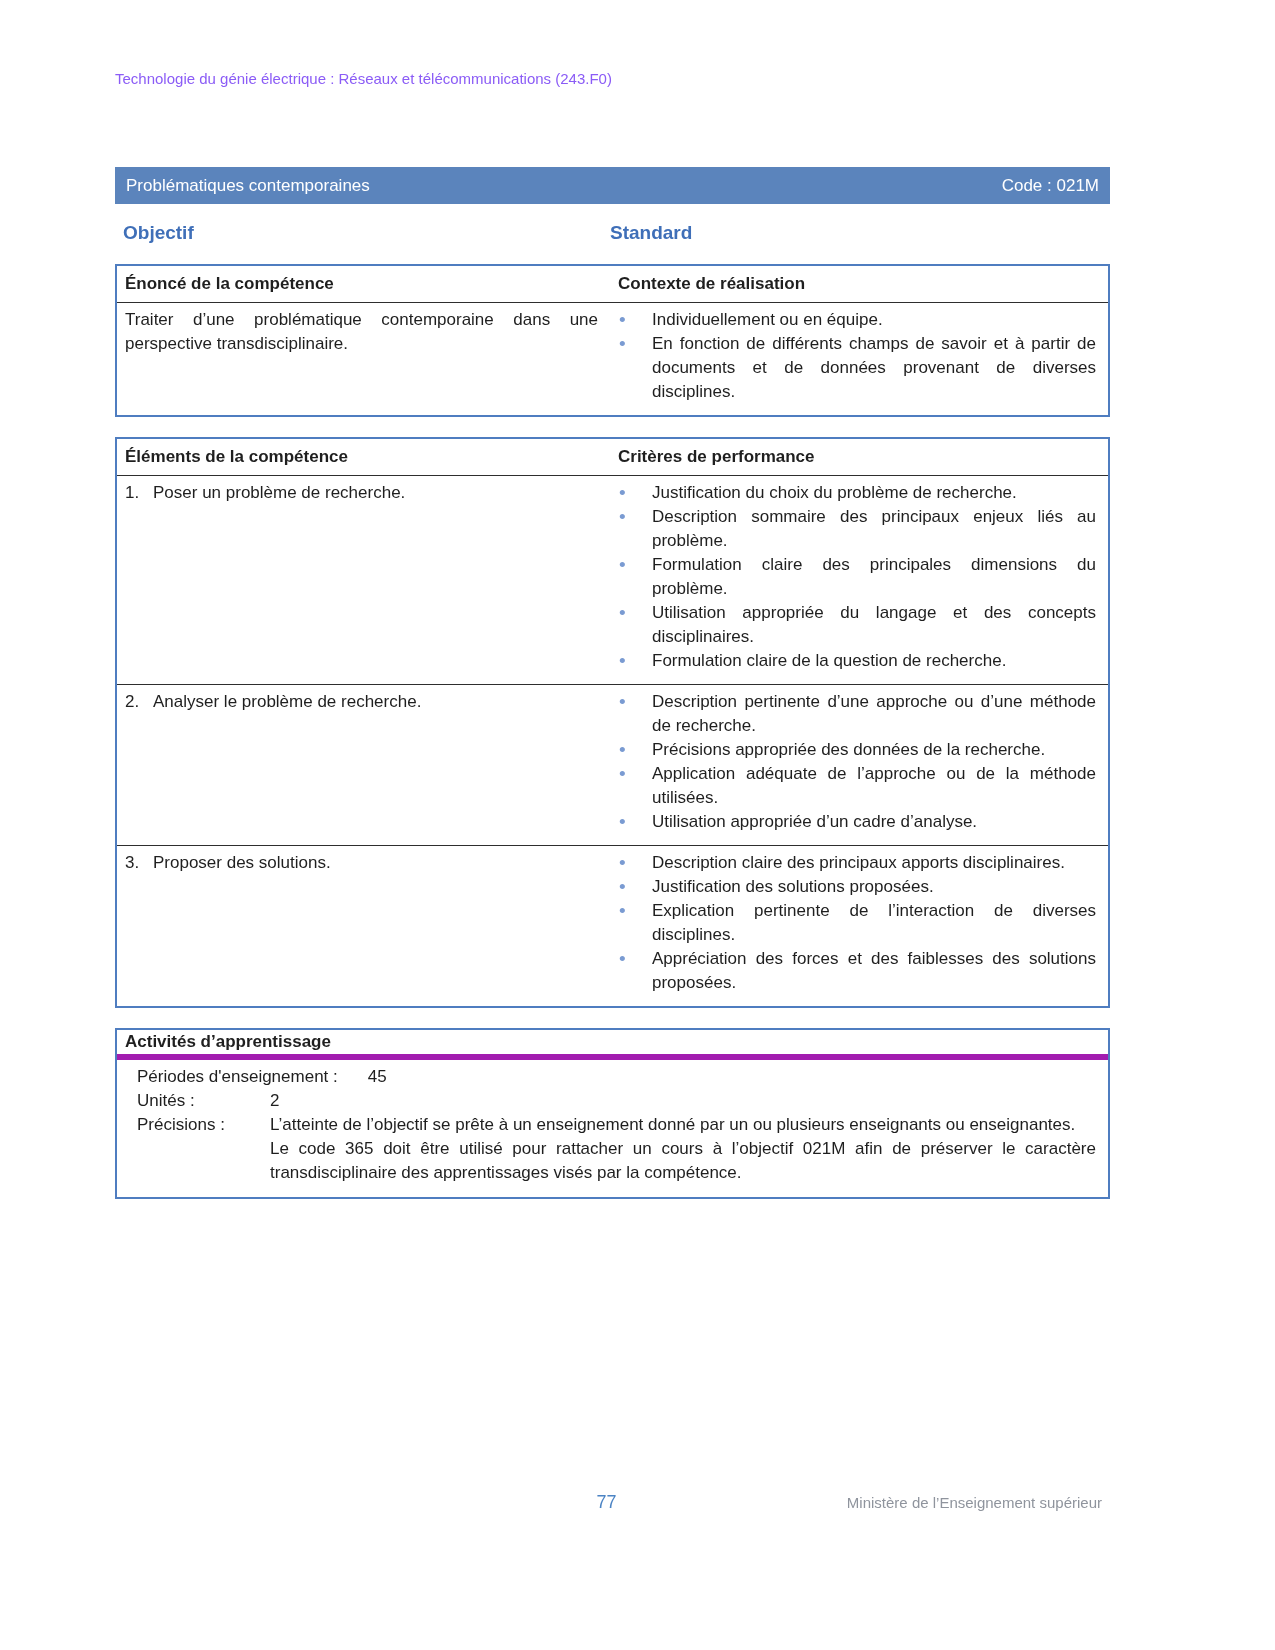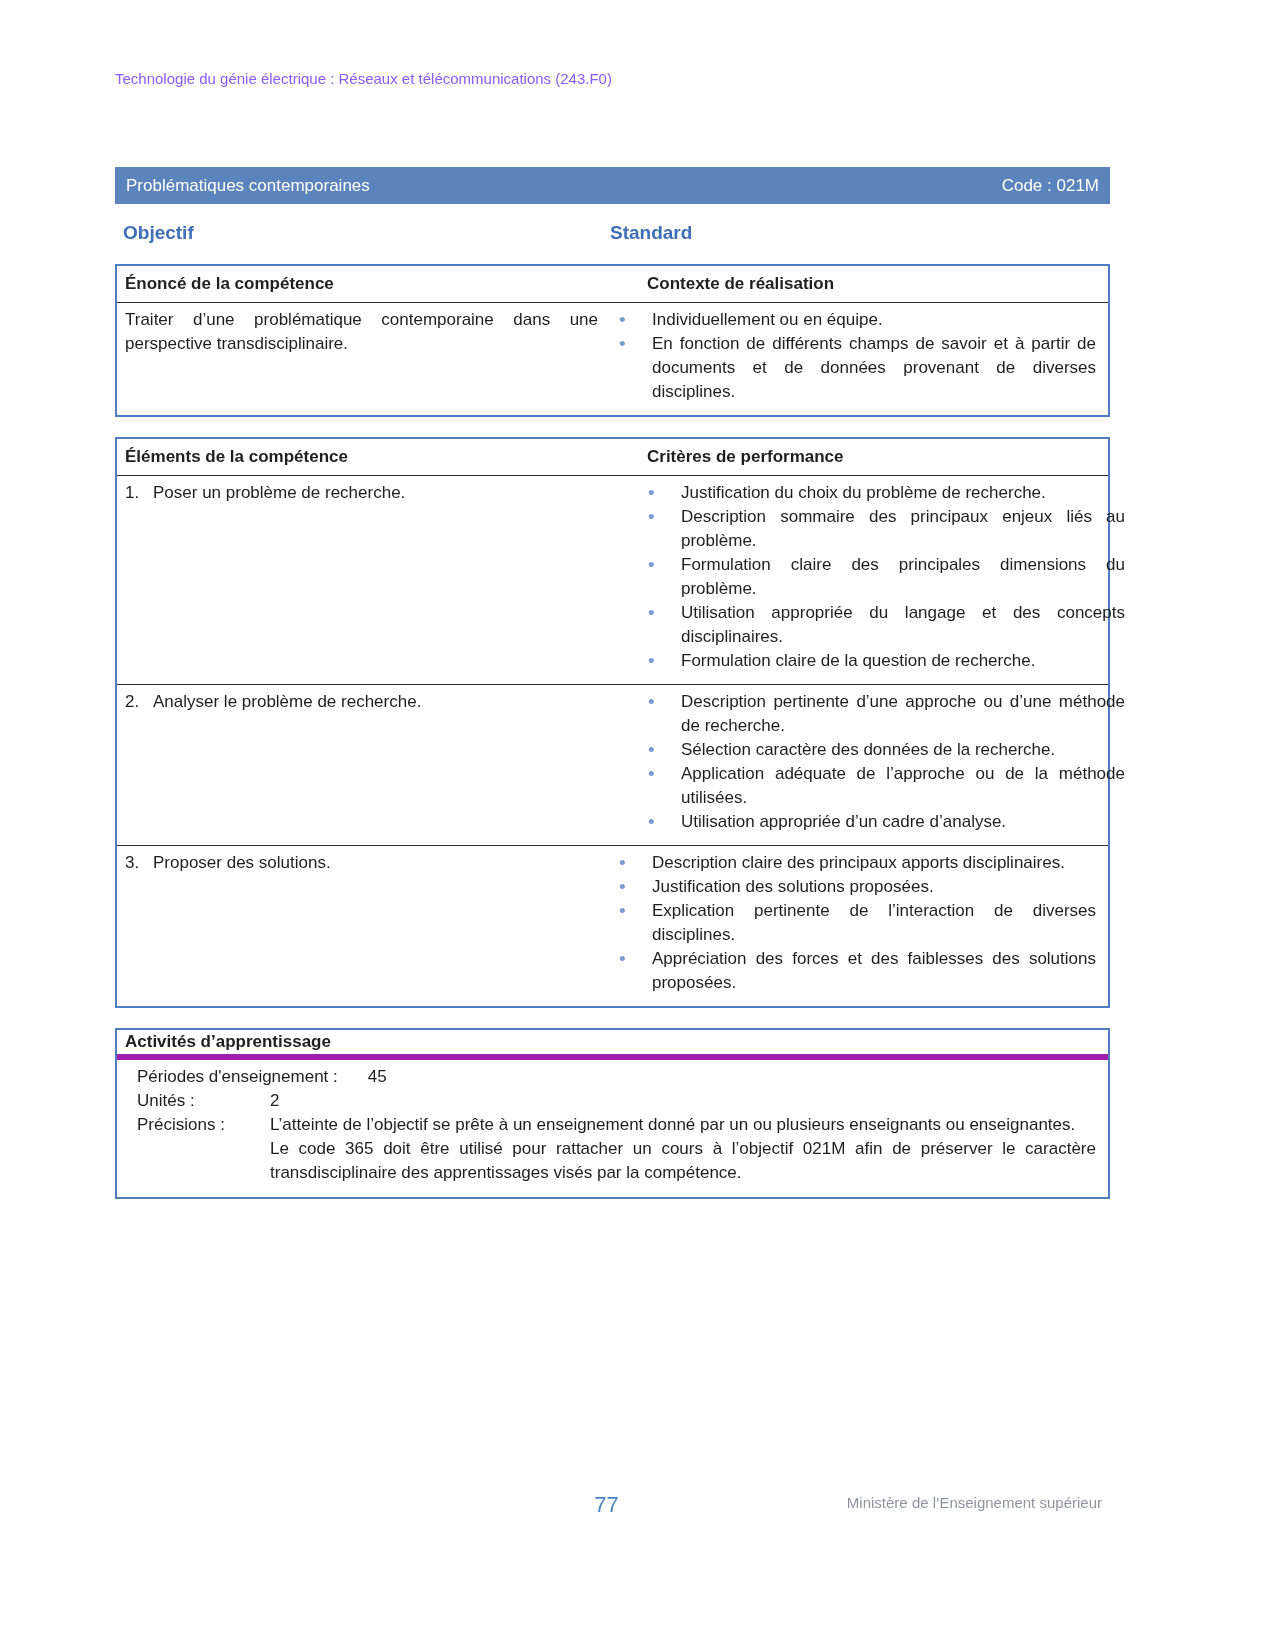--- a/index.html
+++ b/index.html
@@ -35,21 +35,21 @@
   .col-heads .h.left { padding-left:8px; }
 
   .box {
     border:2px solid #4f7dc0;
     margin-top:20px;
     font-size:17px;
     line-height:24px;
     background:#ffffff;
   }
   .trow { display:grid; grid-template-columns:493px 498px; }
-  .trow.sep { border-bottom:1px solid #2e2e2e;gap:29px; }
+  .trow.sep { border-bottom:1px solid #2e2e2e; }
   .cell { padding:5px 12px 11px 8px; text-align:justify; }
   .cell.right { padding-left:0; }
   .thead .cell { font-weight:bold; padding:6px 12px 6px 8px; text-align:left; }
 
   ul.bullets { list-style:none; margin:0; padding:0; }
   ul.bullets li { position:relative; padding-left:42px; text-align:justify; }
   ul.bullets li::before {
     content:"\2022";
     position:absolute; left:9px; top:0;
     color:#7a9bd2;
@@ -65,21 +65,21 @@
   }
   .act-body { padding:5px 12px 12px 20px; }
   .act-row { display:flex; align-items:flex-start; }
   .act-label { flex:0 0 auto; min-width:103px; white-space:nowrap; }
   .act-value { padding-left:30px; }
   .act-value p { margin:0; text-align:justify; }
 
   .footer { position:absolute; left:115px; top:1492px; width:995px; height:30px; }
   .page-num {
     position:absolute; left:0; right:12px; text-align:center;
-    color:#4c84c4; font-size:22px;
+    color:#4c84c4; font-size:18px;
   }
   .org {
     position:absolute; right:8px; top:2px;
     color:#8f949d; font-size:15px;
   }
 </style>
 </head>
 <body>
 
 <div class="page">
@@ -134,21 +134,21 @@
         </div>
       </div>
 
       <div class="trow sep">
         <div class="cell left elem">
           <span class="num">2.</span><span>Analyser le problème de recherche.</span>
         </div>
         <div class="cell right">
           <ul class="bullets">
               <li>Description pertinente d’une approche ou d’une méthode de recherche.</li>
-              <li>Sélection caractère des données de la recherche.</li>
+              <li>Précisions appropriée des données de la recherche.</li>
               <li>Application adéquate de l’approche ou de la méthode utilisées.</li>
               <li>Utilisation appropriée d’un cadre d’analyse.</li>
             </ul>
         </div>
       </div>
 
       <div class="trow">
         <div class="cell left elem">
           <span class="num">3.</span><span>Proposer des solutions.</span>
         </div>

